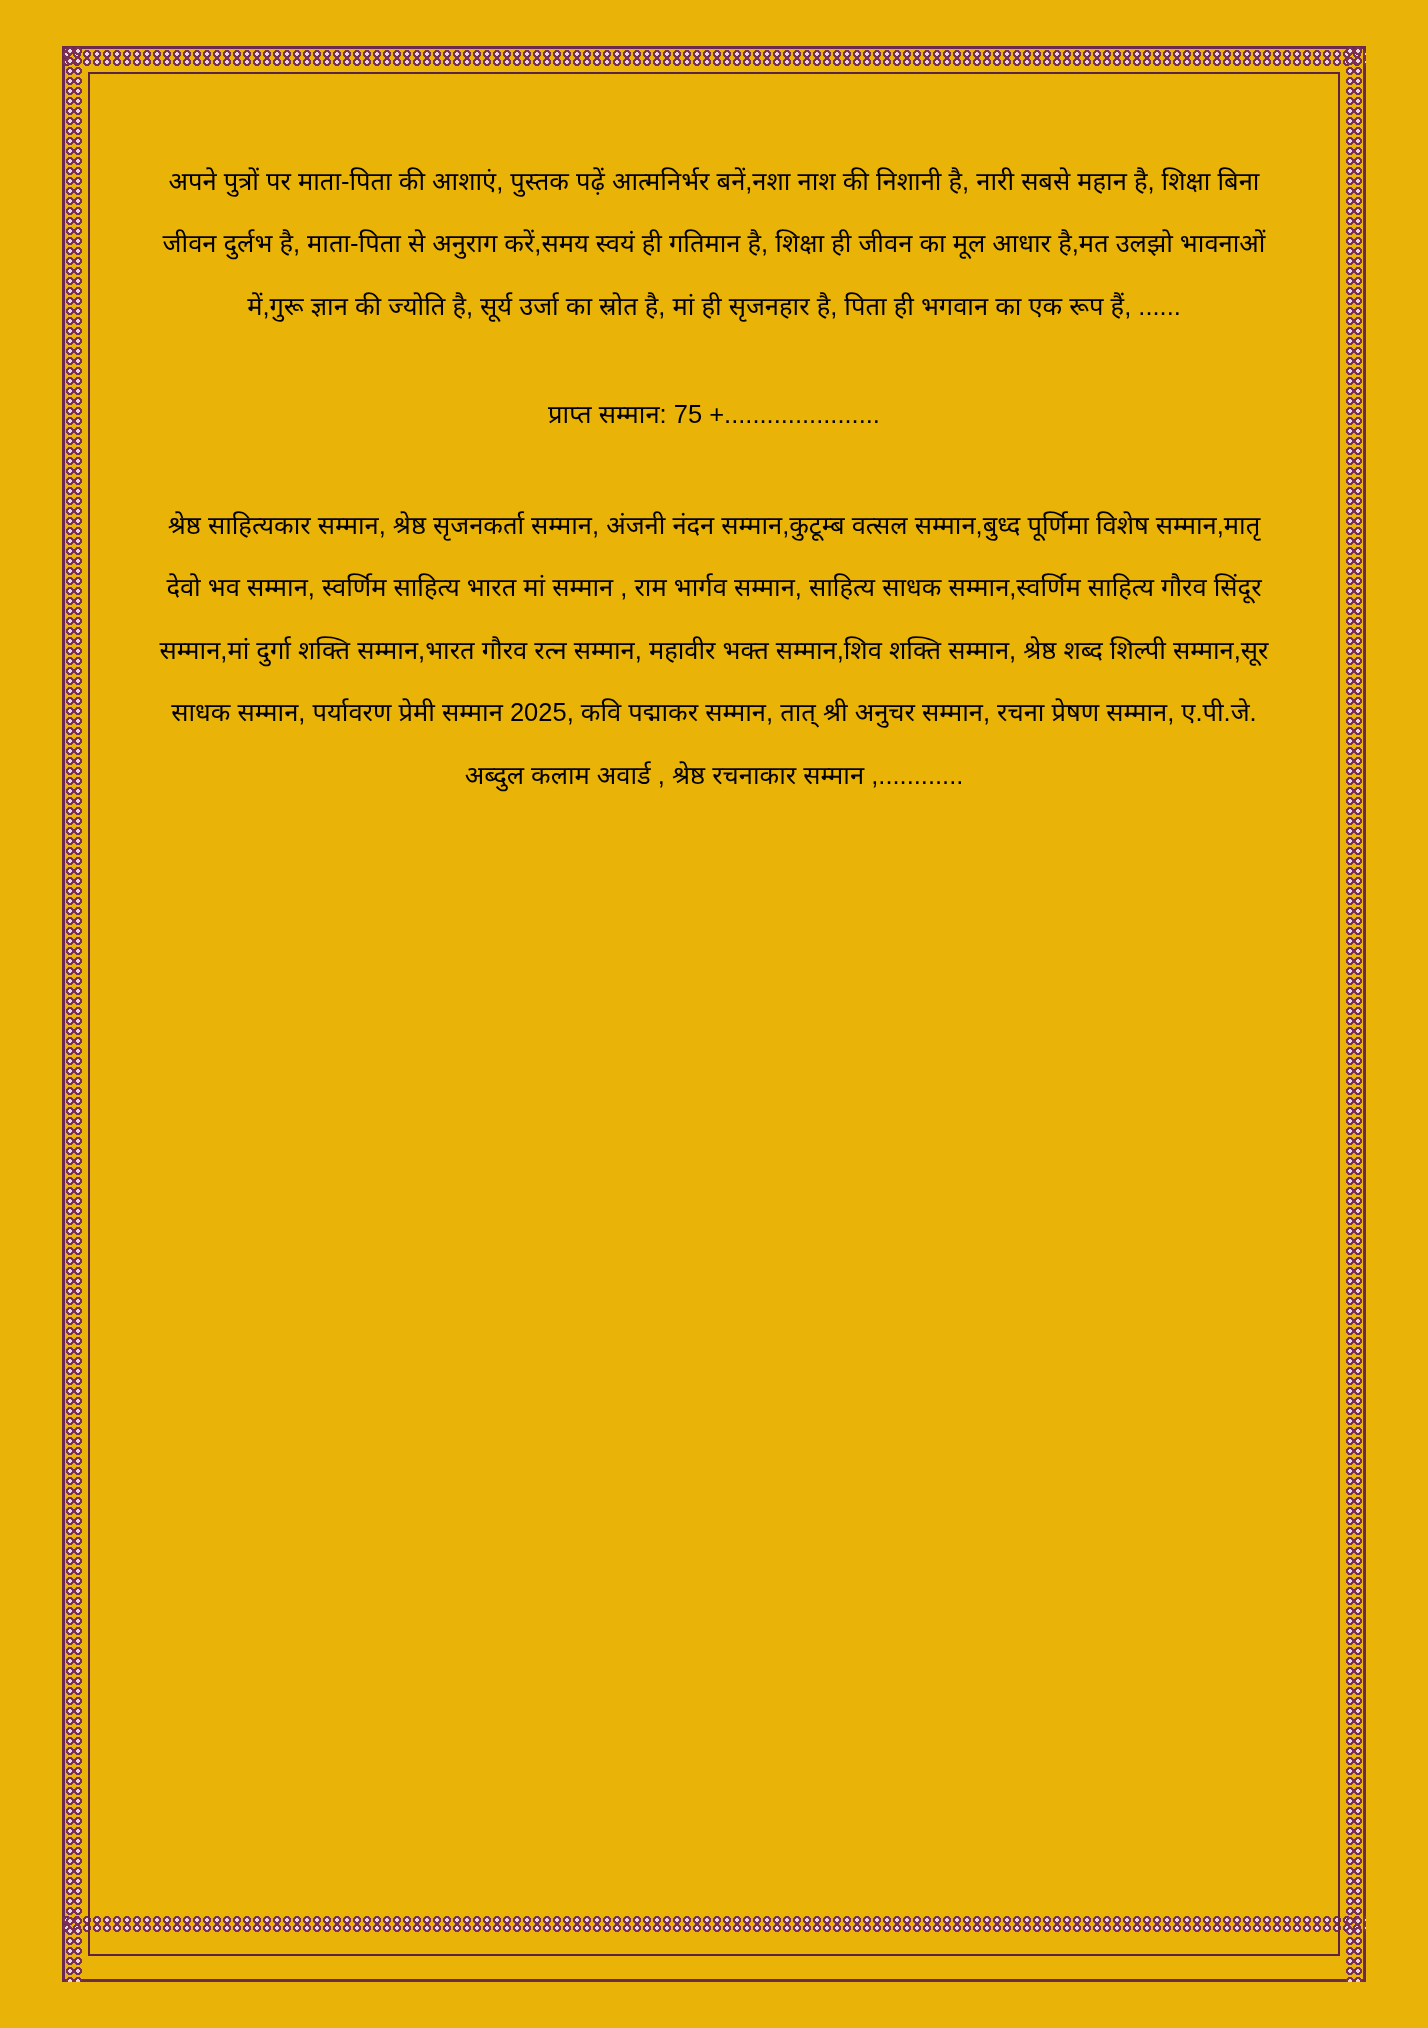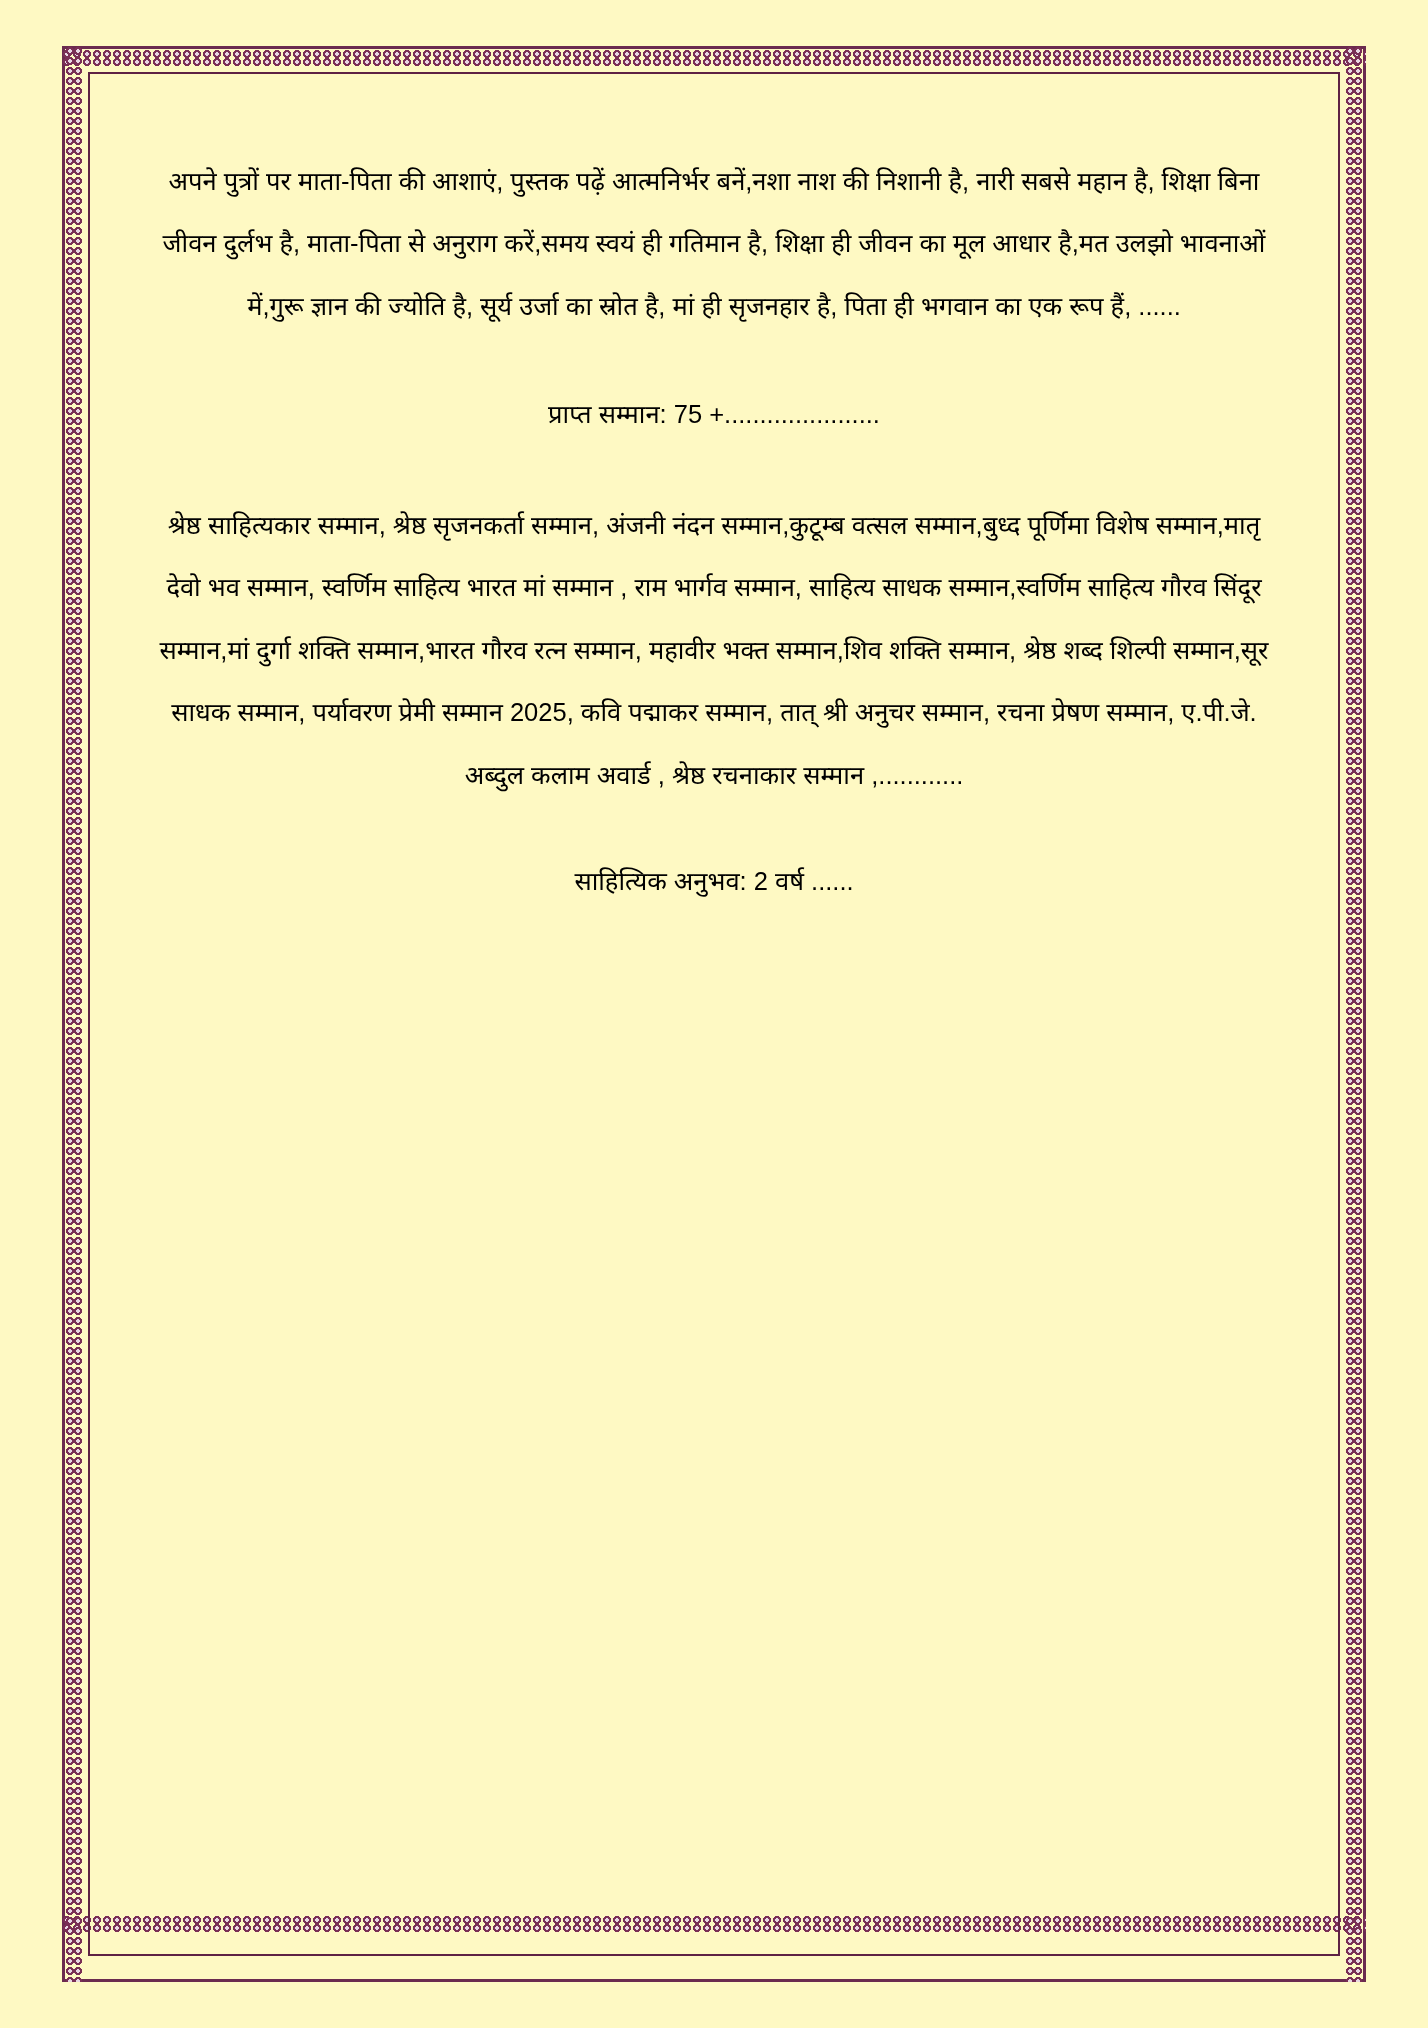--- a/index.html
+++ b/index.html
@@ -7,21 +7,21 @@
     padding: 0;
     background: #ffffff;
   }
   body {
     font-family: "Liberation Sans", sans-serif;
   }
   .page {
     position: relative;
     width: 1428px;
     height: 2028px;
-    background: #fef9c3;
+    background: #eab308;
     box-sizing: border-box;
     overflow: hidden;
   }
 
   
   .frame-outer {
     position: absolute;
     left: 62px;
     top: 46px;
     width: 1304px;
@@ -111,16 +111,15 @@
 
   <div class="content">
 
     <p class="para justify-ish line-1">अपने पुत्रों पर माता-पिता की आशाएं, पुस्तक पढ़ें आत्मनिर्भर बनें,नशा नाश की निशानी है, नारी सबसे महान है, शिक्षा बिना जीवन दुर्लभ है, माता-पिता से अनुराग करें,समय स्वयं ही गतिमान है, शिक्षा ही जीवन का मूल आधार है,मत उलझो भावनाओं में,गुरू ज्ञान की ज्योति है, सूर्य उर्जा का स्रोत है, मां ही सृजनहार है, पिता ही भगवान का एक रूप हैं, ......</p>
 
     <p class="para block-gap-1">प्राप्त सम्मान: 75 +......................</p>
 
     <p class="para block-gap-2">श्रेष्ठ साहित्यकार सम्मान, श्रेष्ठ सृजनकर्ता सम्मान, अंजनी नंदन सम्मान,कुटूम्ब वत्सल सम्मान,बुध्द पूर्णिमा विशेष सम्मान,मातृ देवो भव सम्मान, स्वर्णिम साहित्य भारत मां सम्मान , राम भार्गव सम्मान, साहित्य साधक सम्मान,स्वर्णिम साहित्य गौरव सिंदूर सम्मान,मां दुर्गा शक्ति सम्मान,भारत गौरव रत्न सम्मान, महावीर भक्त सम्मान,शिव शक्ति सम्मान, श्रेष्ठ शब्द शिल्पी सम्मान,सूर साधक सम्मान, पर्यावरण प्रेमी सम्मान 2025, कवि पद्माकर सम्मान, तात् श्री अनुचर सम्मान, रचना प्रेषण सम्मान, ए.पी.जे. अब्दुल कलाम अवार्ड , श्रेष्ठ रचनाकार सम्मान ,............</p>
 
 
-    <p class="para block-gap-4">साहित्यिक अनुभव: 2 वर्ष ......</p>
 
   </div>
 </div>
 
 </body></html>

